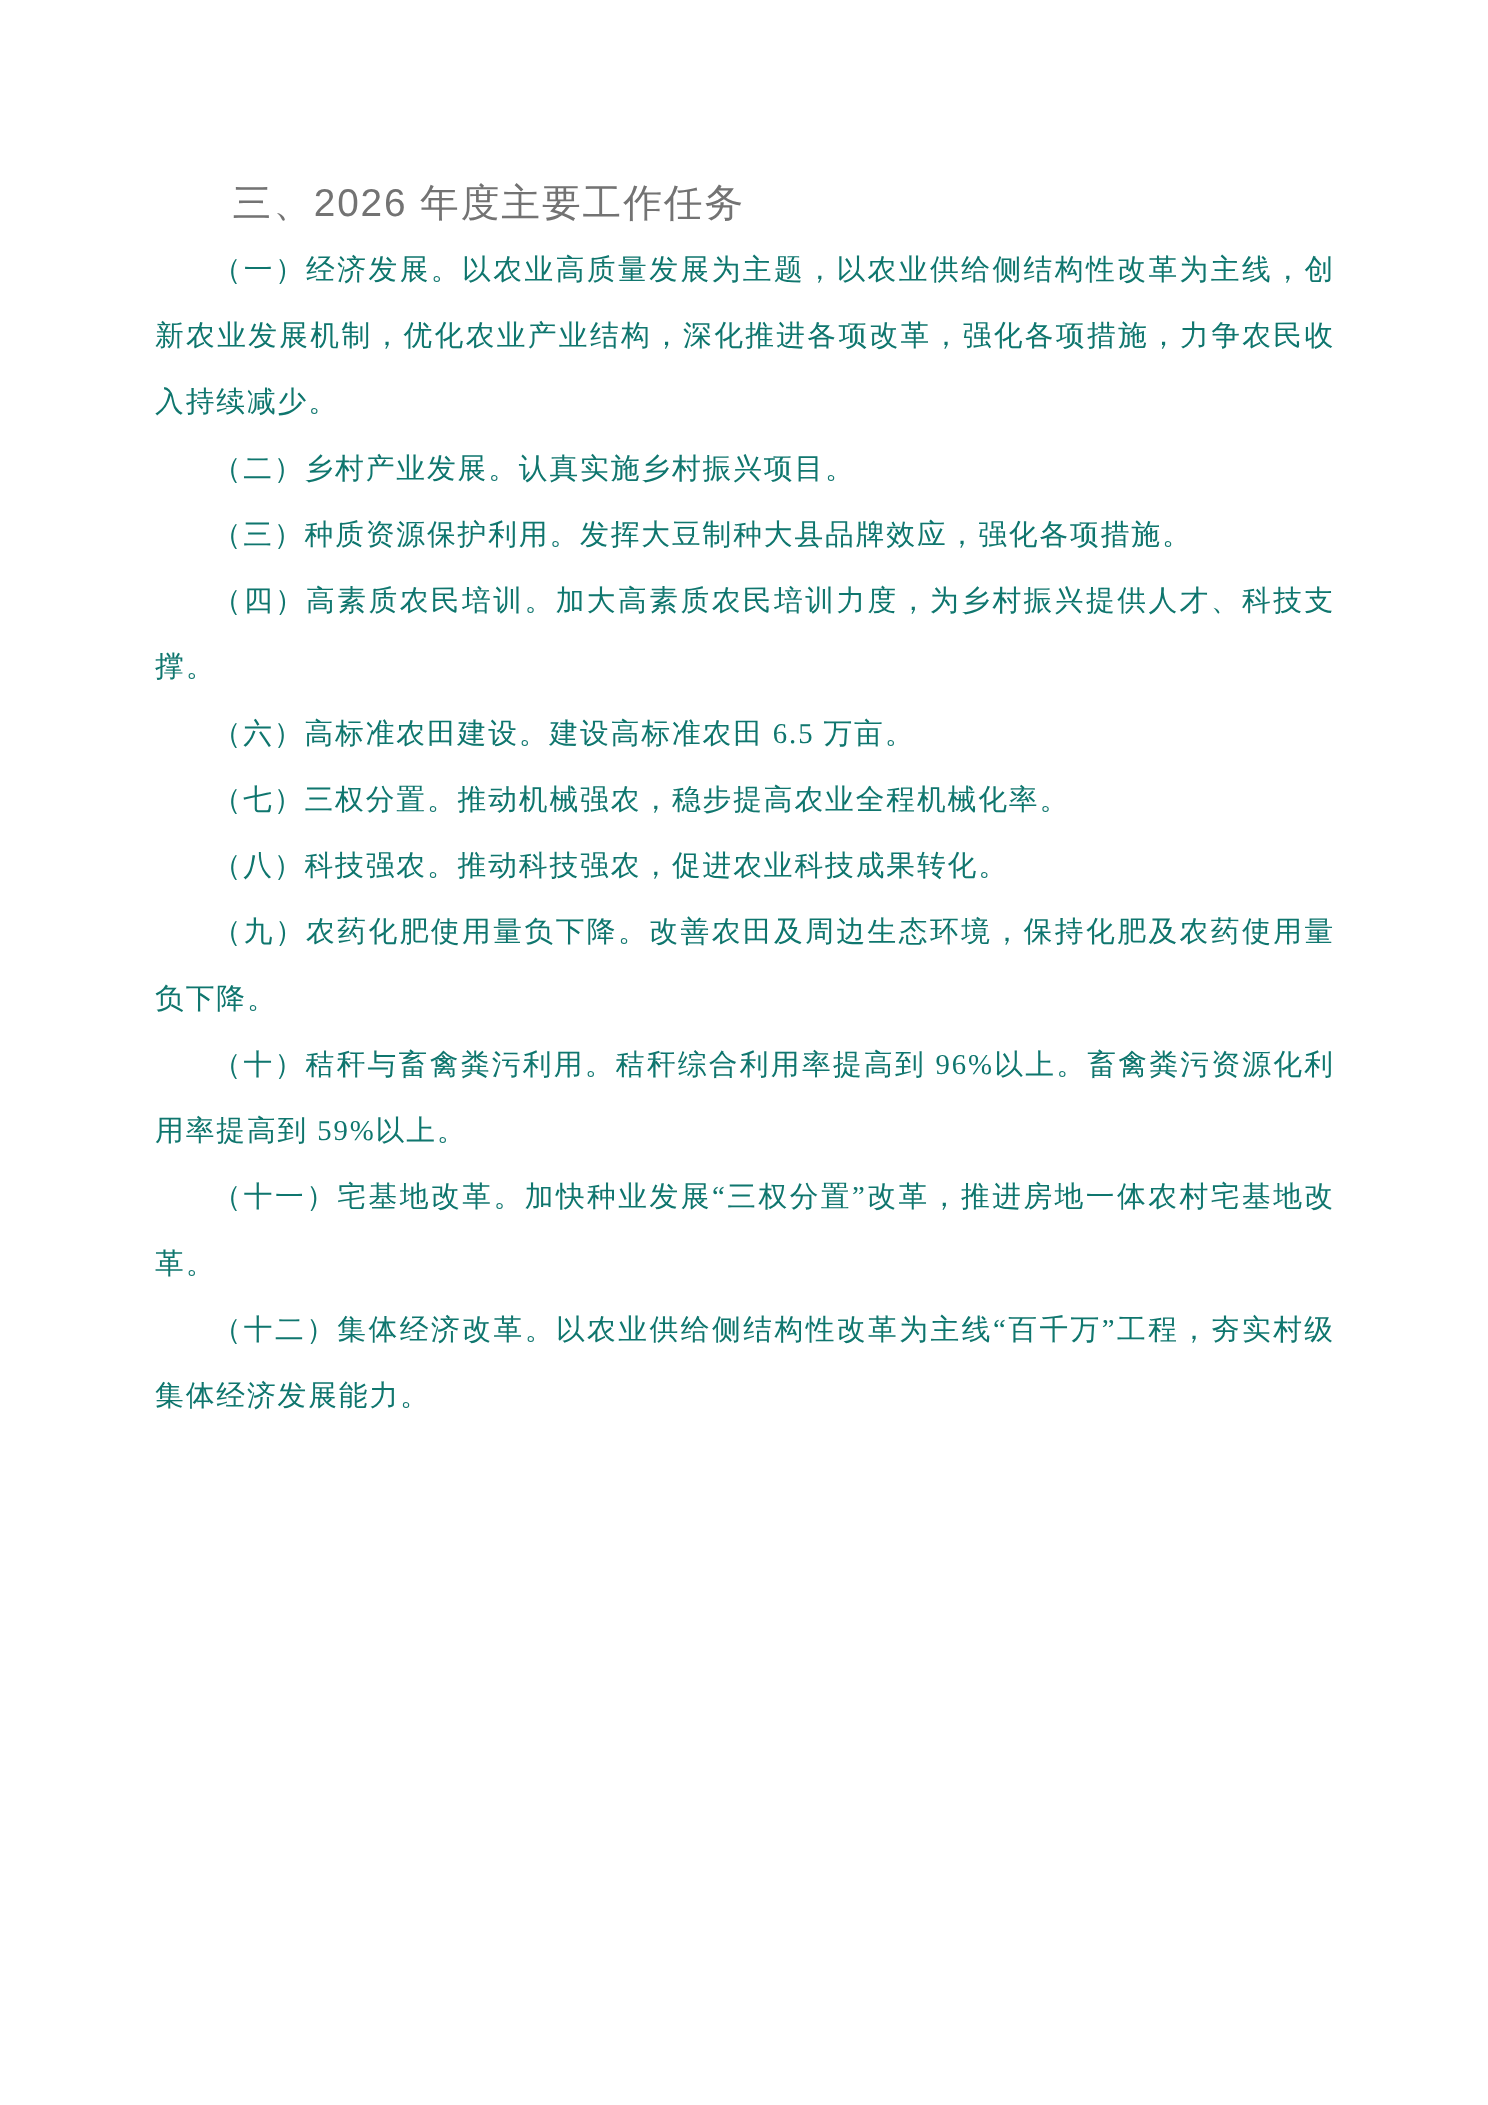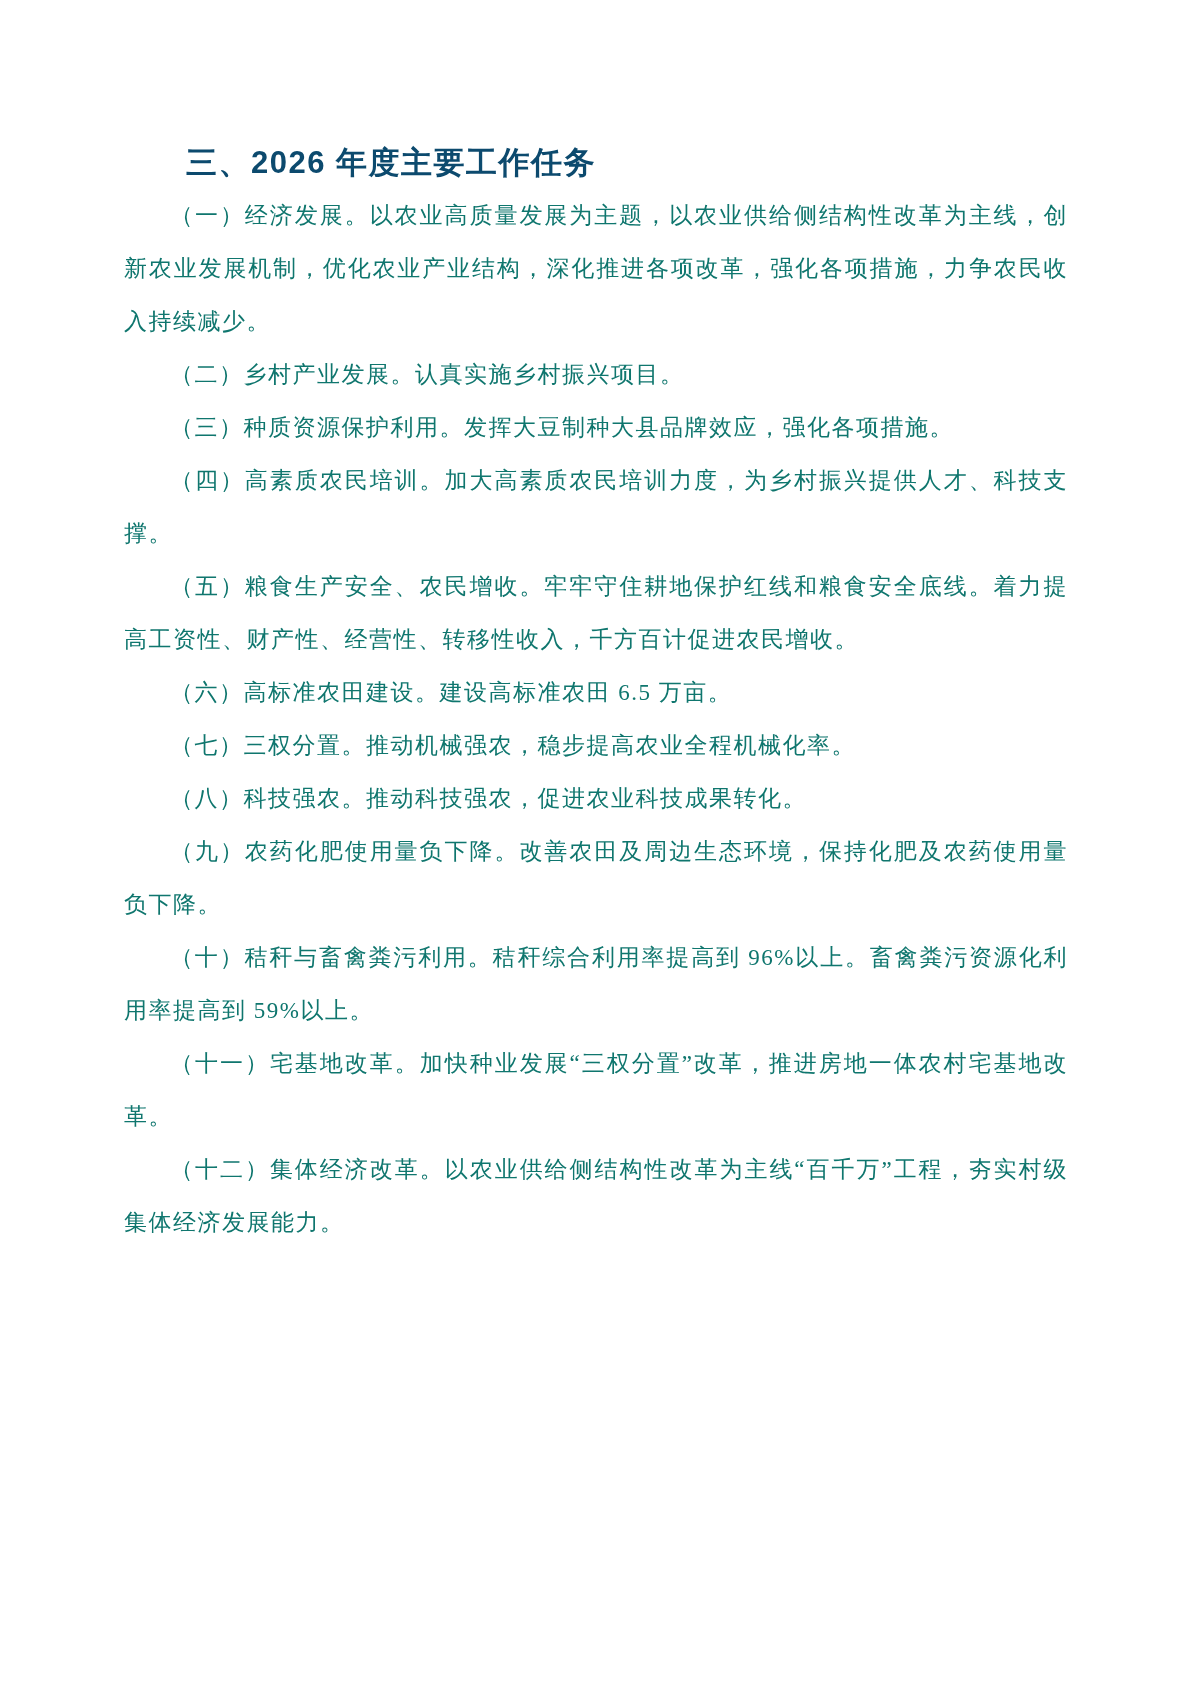--- a/index.html
+++ b/index.html
@@ -12,26 +12,26 @@
     width: 1190px;
     height: 1684px;
     margin: 0 auto;
     background: #ffffff;
     padding: 136px 122px 0 124px;
     overflow: hidden;
     color: #000000;
   }
   .doc-title {
     font-family: "Liberation Sans", sans-serif;
-    font-weight: 700;
+    font-weight: 400;
     font-size: 31px;
     line-height: 53px;
     letter-spacing: 1.5px;
     text-indent: 2em;
-    color: #0c4a6e;
+    color: #737373;
     white-space: nowrap;
   }
   .doc-para {
     font-family: "Liberation Serif", serif;
     font-size: 23px;
     line-height: 53px;
     letter-spacing: 1.5px;
     text-indent: 2em;
     text-align: justify;
     text-justify: inter-ideograph;
@@ -41,21 +41,20 @@
 </head>
 <body>
 
 <div class="page">
   <h1 class="doc-title">三、2026 年度主要工作任务</h1>
 
   <p class="doc-para">（一）经济发展。以农业高质量发展为主题，以农业供给侧结构性改革为主线，创新农业发展机制，优化农业产业结构，深化推进各项改革，强化各项措施，力争农民收入持续减少。</p>
   <p class="doc-para">（二）乡村产业发展。认真实施乡村振兴项目。</p>
   <p class="doc-para">（三）种质资源保护利用。发挥大豆制种大县品牌效应，强化各项措施。</p>
   <p class="doc-para">（四）高素质农民培训。加大高素质农民培训力度，为乡村振兴提供人才、科技支撑。</p>
-  <p class="doc-para">（五）粮食生产安全、农民增收。牢牢守住耕地保护红线和粮食安全底线。着力提高工资性、财产性、经营性、转移性收入，千方百计促进农民增收。</p>
   <p class="doc-para">（六）高标准农田建设。建设高标准农田 6.5 万亩。</p>
   <p class="doc-para">（七）三权分置。推动机械强农，稳步提高农业全程机械化率。</p>
   <p class="doc-para">（八）科技强农。推动科技强农，促进农业科技成果转化。</p>
   <p class="doc-para">（九）农药化肥使用量负下降。改善农田及周边生态环境，保持化肥及农药使用量负下降。</p>
   <p class="doc-para">（十）秸秆与畜禽粪污利用。秸秆综合利用率提高到 96%以上。畜禽粪污资源化利用率提高到 59%以上。</p>
   <p class="doc-para">（十一）宅基地改革。加快种业发展“三权分置”改革，推进房地一体农村宅基地改革。</p>
   <p class="doc-para">（十二）集体经济改革。以农业供给侧结构性改革为主线“百千万”工程，夯实村级集体经济发展能力。</p>
 </div>
 
 </body></html>

